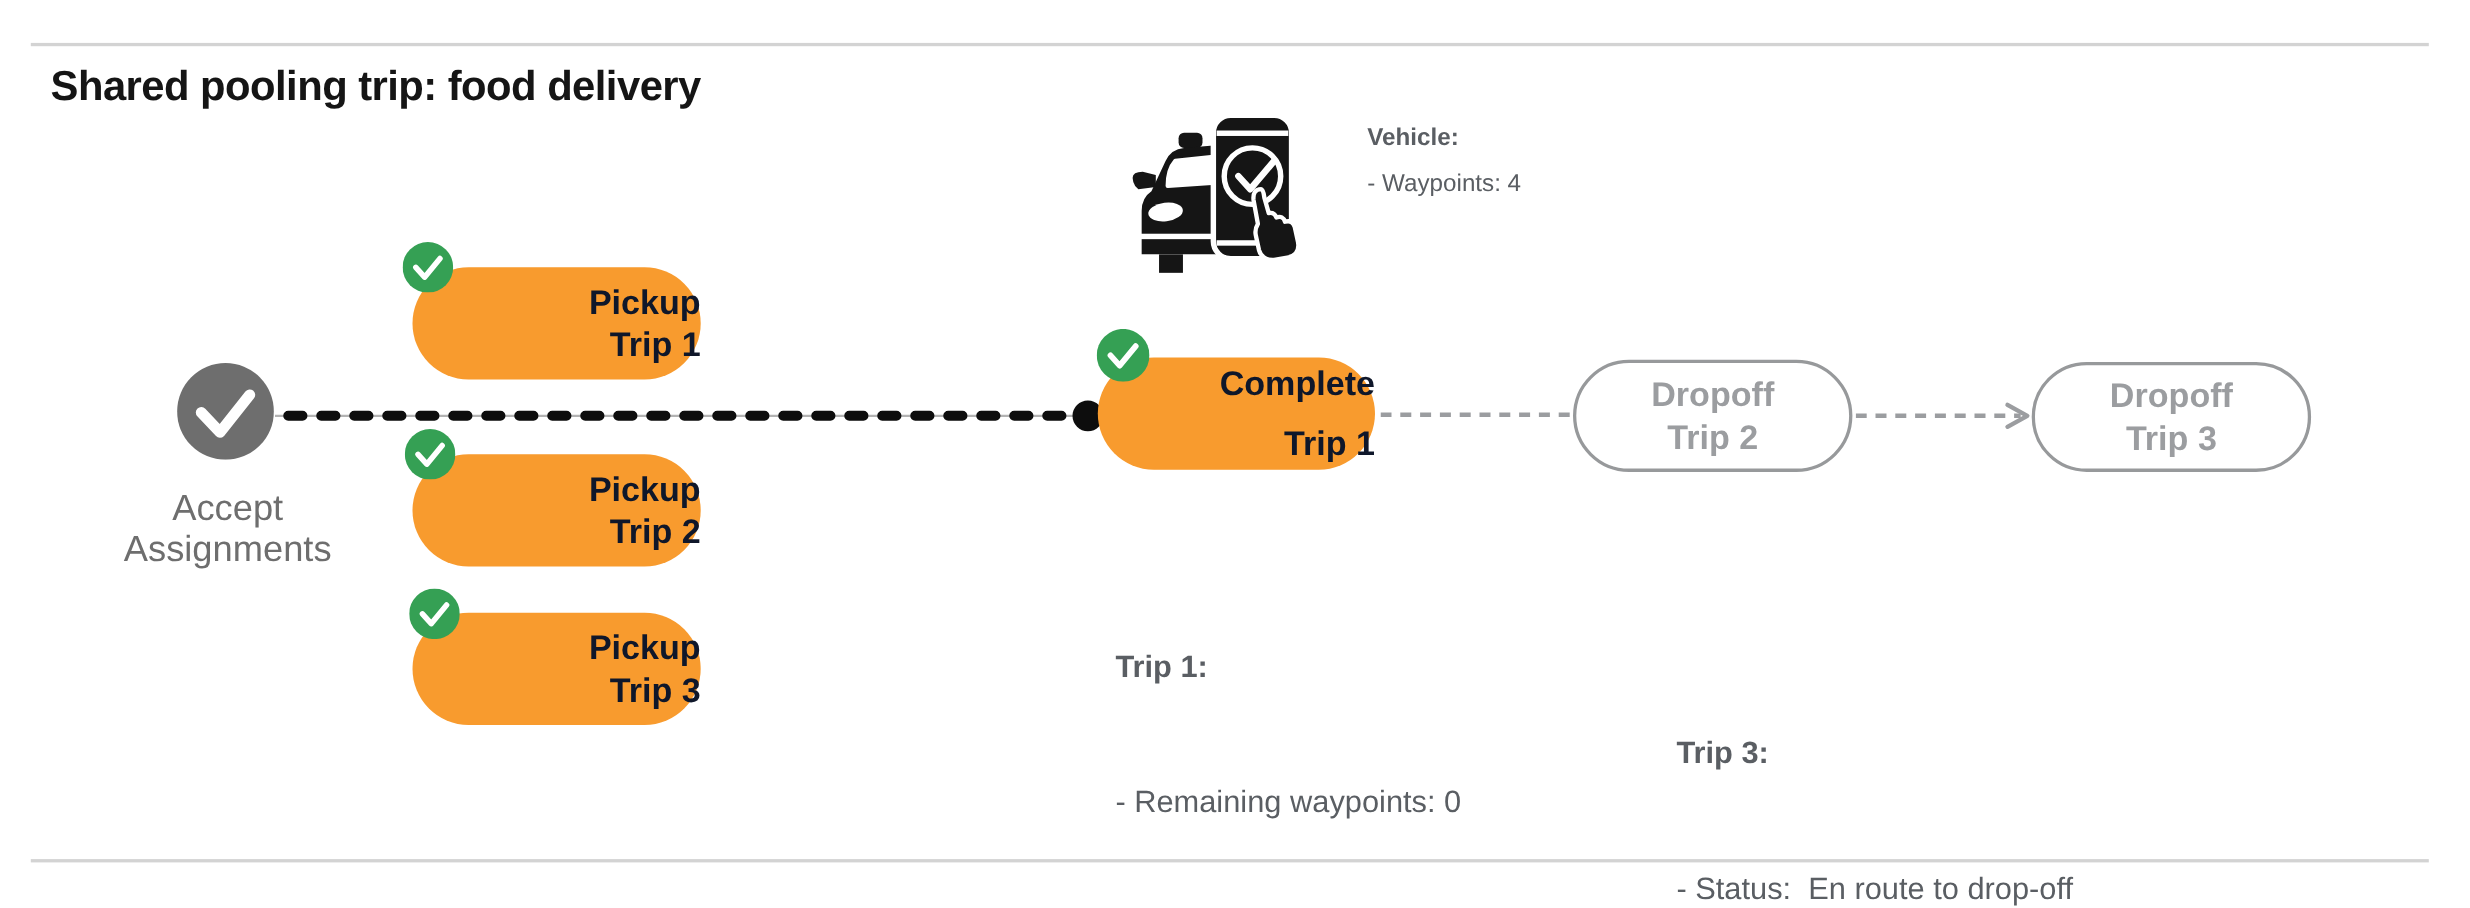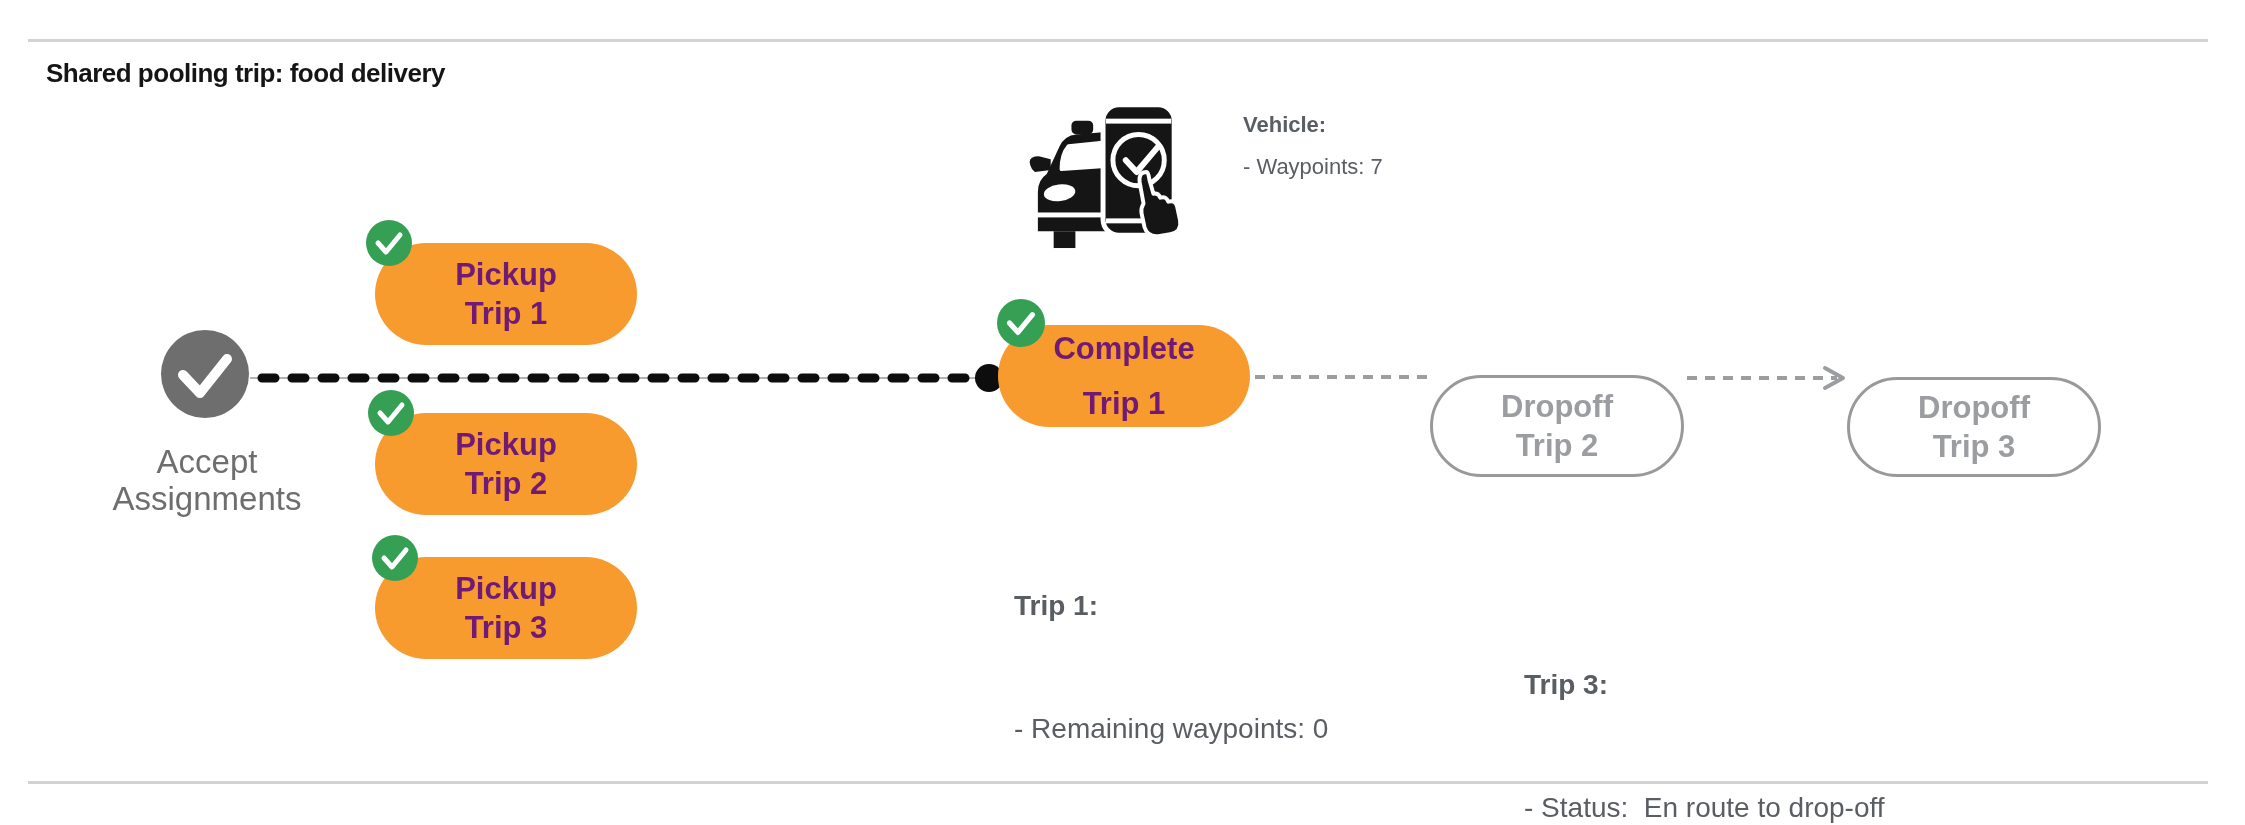--- a/index.html
+++ b/index.html
@@ -4,35 +4,35 @@
 <style>
   html,body{margin:0;padding:0;background:#ffffff;}
   .stage{
     position:relative; width:2245px; height:825px; background:#ffffff;
     font-family:"Liberation Sans", sans-serif; overflow:hidden;
   }
   .divider{position:absolute; left:28px; width:2180px; height:3px; background:#d3d3d3;}
   .divider.top{top:39px;}
   .divider.bottom{top:781px;}
   .page-title{
-    position:absolute; left:46px; top:58px; font-size:26px; font-weight:bold;
+    position:absolute; left:46px; top:58px; font-size:38px; font-weight:bold;
     color:#151515; letter-spacing:-0.5px;
   }
   
   .vehicle-icon{position:absolute; left:1028px; top:92px;}
   .vehicle-text{position:absolute; left:1243px; top:104px; color:#5a5e63; font-size:22px; line-height:42px;}
   .vehicle-text .hdr{font-weight:bold;}
   
   .pill{
     position:absolute; border-radius:52px; display:flex; flex-direction:column;
     align-items:center; justify-content:center; text-align:center;
     font-weight:bold; font-size:31px; line-height:39px;
   }
-  .pill.filled{background:#f89b2e; color:#701a75;}
-  .pill.outline{background:#ffffff; border:3px solid #97999b; color:#9b9da0;margin-top:48px;}
+  .pill.filled{background:#f89b2e; color:#0f172a;align-items:flex-end;}
+  .pill.outline{background:#ffffff; border:3px solid #97999b; color:#9b9da0;}
   .badge{position:absolute; width:46px; height:46px;}
   .accept-icon{position:absolute; left:161px; top:330px;}
   .accept-label{
     position:absolute; left:57px; top:443px; width:300px; text-align:center;
     color:#6e6e6e; font-size:33px; line-height:37px;
   }
   .route-line{position:absolute; left:250px; top:366px;}
   .route-dot{
     position:absolute; left:975px; top:364px; width:28px; height:28px;
     border-radius:50%; background:#0d0d0d;
@@ -69,21 +69,21 @@
       <rect x="79" y="26" width="66" height="5" fill="#ffffff"></rect>
       <rect x="79" y="127" width="66" height="5" fill="#ffffff"></rect>
       <circle cx="112" cy="68" r="26" fill="none" stroke="#ffffff" stroke-width="5"></circle>
       <path d="M99 68 l11 12 l22 -26" fill="none" stroke="#ffffff" stroke-width="6" stroke-linecap="round" stroke-linejoin="round"></path>
 
       <path d="M120 80 q-8 0 -7 10 l4 22 q-3 5 -2 10 l3 14 q3 10 14 9 l12 -2 q12 -2 10 -14 l-3 -14 q-2 -7 -9 -5 q-2 -6 -8 -4 q-2 -5 -7 -4 l-4 -14 q-1 -8 -3 -8 z" fill="#151515" stroke="#ffffff" stroke-width="4" stroke-linejoin="round"></path>
     </svg>
   </div>
   <div class="vehicle-text">
     <div class="hdr">Vehicle:</div>
-    <div>- Waypoints: 7</div>
+    <div>- Waypoints: 4</div>
   </div>
 
   <div class="accept-icon">
     <svg width="88" height="88" viewBox="0 0 88 88">
       <circle cx="44" cy="44" r="44" fill="#6e6e6e"></circle>
       <polyline points="22,45 39,63 66,29" fill="none" stroke="#ffffff" stroke-width="10" stroke-linecap="round" stroke-linejoin="round"></polyline>
     </svg>
   </div>
   <div class="accept-label">
     <div>Accept</div>

